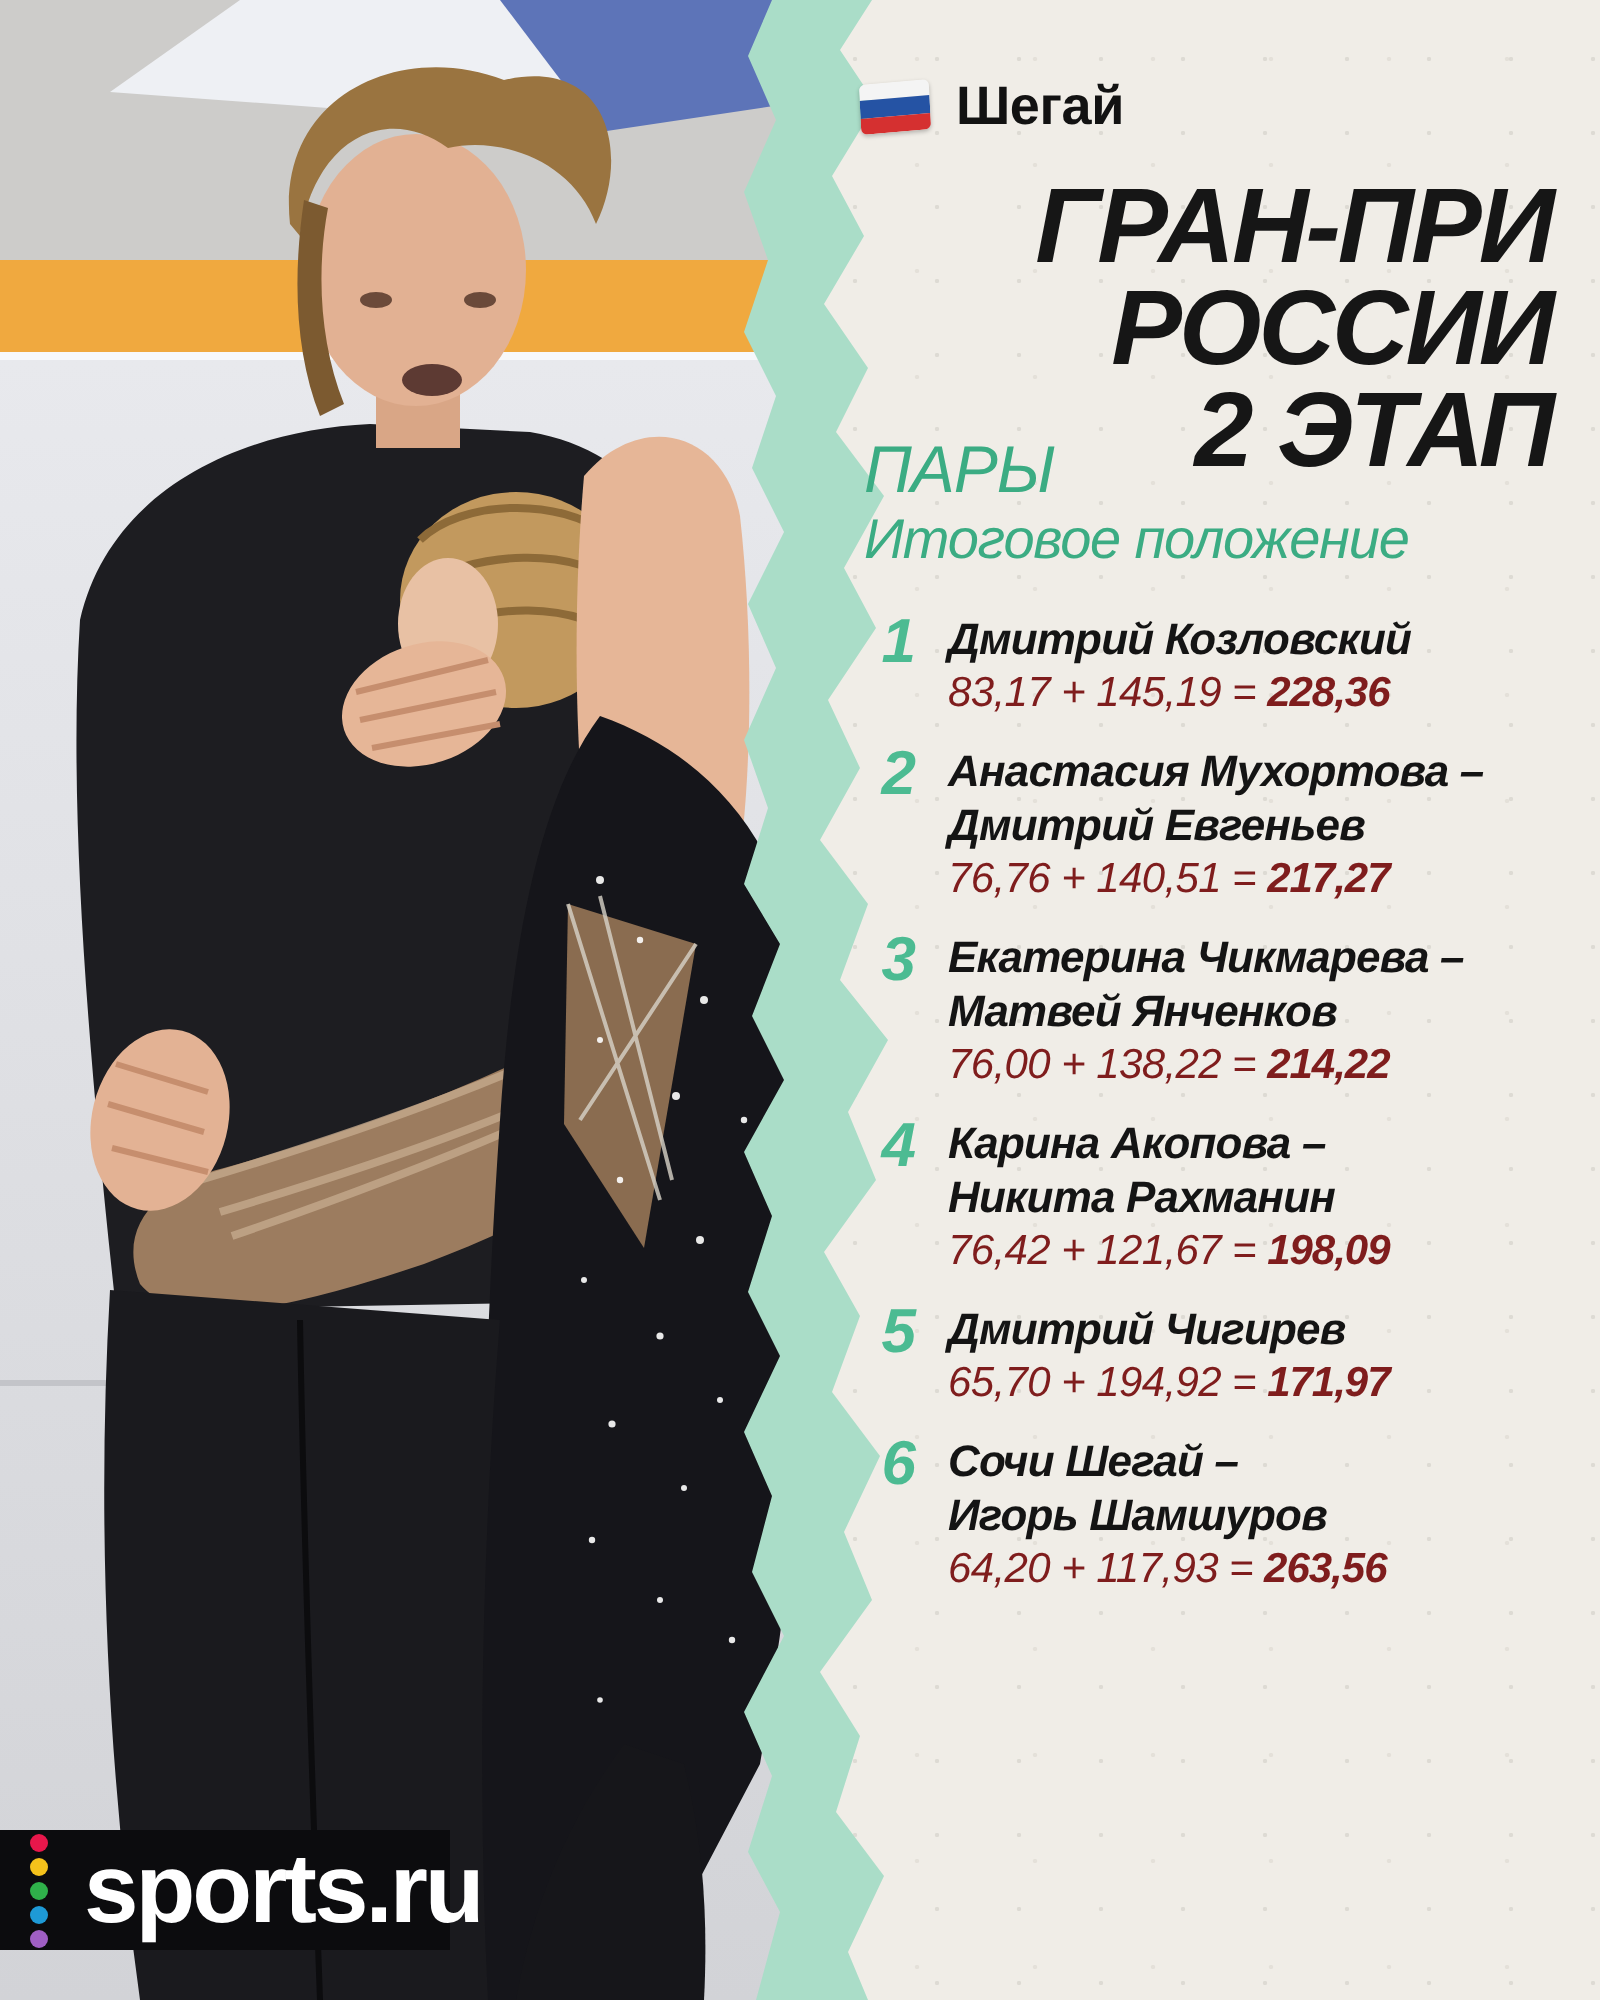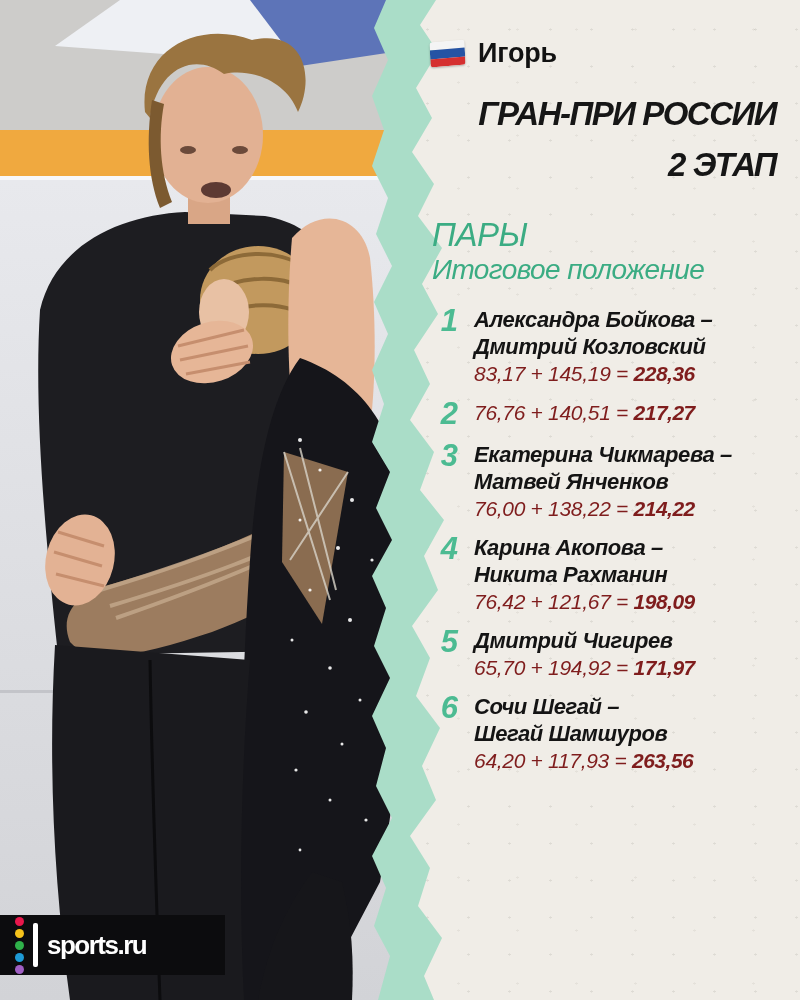--- a/index.html
+++ b/index.html
@@ -28,40 +28,40 @@
   }
   
   .content { position:absolute; left:430px; top:0; width:350px; color:#151515; }
   .city-row { position:absolute; top:38px; left:0; display:flex; align-items:center; gap:13px; }
   .flag { width:35px; height:25px; border-radius:3px; overflow:hidden; transform:rotate(-3deg) skewY(-2deg); box-shadow:0 1px 2px rgba(0,0,0,.25); display:flex; flex-direction:column; }
   .flag i { flex:1; display:block; }
   .flag .w { background:#f4f4f4; } .flag .b { background:#2553a4; }
   .flag .rr { background:#d53030; }
   .city { font-size:27px; font-weight:700; letter-spacing:-0.2px; color:#121212; }
   .title-block { position:absolute; top:88px; left:0; width:346px; text-align:right;
-    font-style:italic; font-weight:700; font-size:33px; line-height:51px; letter-spacing:-1.5px; color:#161616; }
+    font-style:italic; font-weight:700; font-size:53px; line-height:51px; letter-spacing:-1.5px; color:#161616; }
   .section-block { position:absolute; top:217px; left:2px; font-style:italic; font-weight:400; }
   .section-cat { font-size:33px; line-height:36px; letter-spacing:-0.5px; }
   .section-sub { font-size:28px; line-height:33px; letter-spacing:-0.6px; }
   
   .list { position:absolute; top:306px; left:0; width:350px; }
   .row { display:flex; gap:16px; margin-bottom:12px; }
   .rank { width:28px; text-align:right; font-style:italic; font-weight:700; font-size:31px; line-height:30px; flex:0 0 28px; }
   .names { font-style:italic; font-weight:700; font-size:22px; line-height:27px; letter-spacing:-0.4px; color:#141414; }
   .score { font-style:italic; font-weight:400; font-size:21px; line-height:27px; letter-spacing:-0.3px; color:#7f1d1d; }
   .score b { font-weight:700; letter-spacing:-0.5px; }
   
   .logo {
     position:absolute; left:0; top:915px; width:225px; height:60px; background:#0c0c0e;
     display:flex; align-items:center; padding-left:15px; box-sizing:border-box;
   }
   .dots { display:flex; flex-direction:column; gap:3px; margin-right:9px; }
   .dots span { width:9px; height:9px; border-radius:50%; }
   .logo-bar { width:5px; height:44px; background:#fff; border-radius:2px; margin-right:9px; }
-  .logo-text { color:#fff; font-weight:700; font-size:26px; letter-spacing:-1.5px; line-height:1; }
+  .logo-text { color:#fff; font-weight:700; font-size:49px; letter-spacing:-1.5px; line-height:1; }
 </style>
 </head>
 <body>
 
 <div class="stage">
 
   <svg class="photo" viewBox="0 0 420 1000" preserveAspectRatio="none">
     <defs>
       <linearGradient id="ice" x1="0" y1="0" x2="0" y2="1">
         <stop offset="0" stop-color="#e8e9ed"></stop>
@@ -134,50 +134,51 @@
   <div class="paper"></div>
 
   <div class="content">
 
     <div class="city-row">
       <div class="flag">
         <i class="w"></i>
           <i class="b"></i>
           <i class="rr"></i>
       </div>
-      <div class="city">Игорь</div>
+      <div class="city">Шегай</div>
     </div>
 
     <div class="title-block" style="color: rgb(22, 22, 22);">
       <div>ГРАН-ПРИ РОССИИ</div>
       <div>2 ЭТАП</div>
     </div>
 
     <div class="section-block" style="color: rgb(59, 172, 131);">
       <div class="section-cat">ПАРЫ</div>
       <div class="section-sub">Итоговое положение</div>
     </div>
 
     <div class="list">
 
       <div class="row">
         <div class="rank" style="color: rgb(76, 187, 146);">1</div>
         <div>
-          <div class="names">Александра Бойкова –</div>
           <div class="names">Дмитрий Козловский</div>
           <div class="score">
             <span>83,17 + 145,19 =</span>
             <b>228,36</b>
           </div>
         </div>
       </div>
 
       <div class="row">
         <div class="rank" style="color: rgb(76, 187, 146);">2</div>
         <div>
+          <div class="names">Анастасия Мухортова –</div>
+          <div class="names">Дмитрий Евгеньев</div>
           <div class="score">
             <span>76,76 + 140,51 =</span>
             <b>217,27</b>
           </div>
         </div>
       </div>
 
       <div class="row">
         <div class="rank" style="color: rgb(76, 187, 146);">3</div>
         <div>
@@ -210,21 +211,21 @@
             <span>65,70 + 194,92 =</span>
             <b>171,97</b>
           </div>
         </div>
       </div>
 
       <div class="row">
         <div class="rank" style="color: rgb(76, 187, 146);">6</div>
         <div>
           <div class="names">Сочи Шегай –</div>
-          <div class="names">Шегай Шамшуров</div>
+          <div class="names">Игорь Шамшуров</div>
           <div class="score">
             <span>64,20 + 117,93 =</span>
             <b>263,56</b>
           </div>
         </div>
       </div>
 
     </div>
   </div>
 

